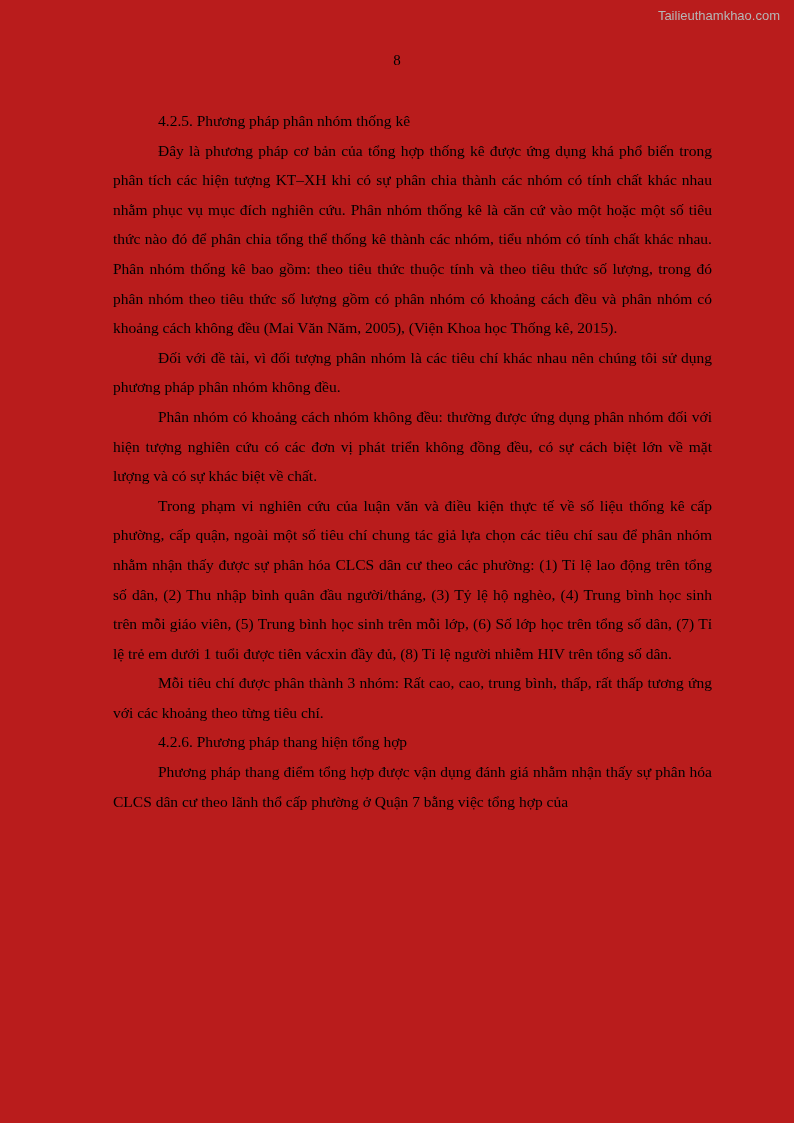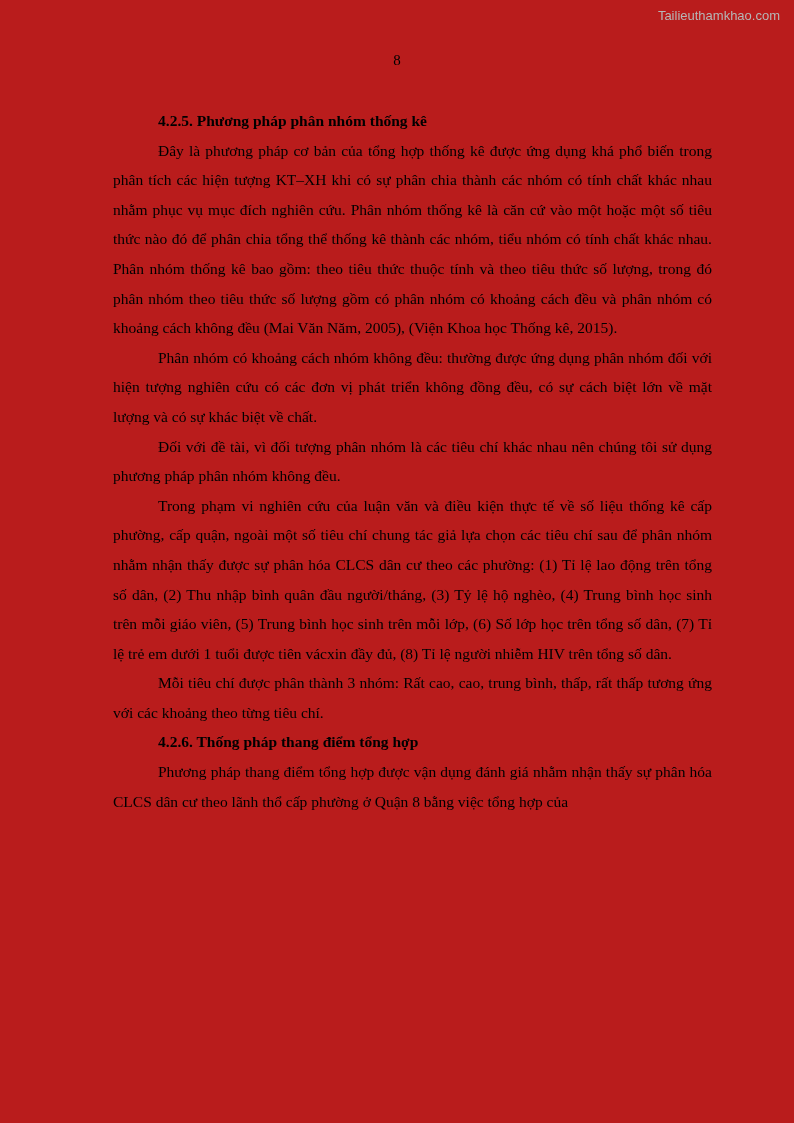--- a/index.html
+++ b/index.html
@@ -43,36 +43,36 @@
     text-align: justify;
   }
   .para {
     margin: 0;
     text-indent: 45px;
     font-family: Liberation Serif, serif;
   }
   .heading {
     margin: 0;
     text-indent: 45px;
-    font-weight: bold;
+    font-weight: normal;
   }
 </style>
 </head>
 <body>
 
 <div class="page">
 
   <div class="watermark">Tailieuthamkhao.com</div>
 
   <div class="page-number">8</div>
 
   <div class="content">
     <p class="heading">4.2.5. Phương pháp phân nhóm thống kê</p>
     <p class="para">Đây là phương pháp cơ bản của tổng hợp thống kê được ứng dụng khá phổ biến trong phân tích các hiện tượng KT–XH khi có sự phân chia thành các nhóm có tính chất khác nhau nhằm phục vụ mục đích nghiên cứu. Phân nhóm thống kê là căn cứ vào một hoặc một số tiêu thức nào đó để phân chia tổng thể thống kê thành các nhóm, tiểu nhóm có tính chất khác nhau. Phân nhóm thống kê bao gồm: theo tiêu thức thuộc tính và theo tiêu thức số lượng, trong đó phân nhóm theo tiêu thức số lượng gồm có phân nhóm có khoảng cách đều và phân nhóm có khoảng cách không đều (Mai Văn Năm, 2005), (Viện Khoa học Thống kê, 2015).</p>
+    <p class="para">Đối với đề tài, vì đối tượng phân nhóm là các tiêu chí khác nhau nên chúng tôi sử dụng phương pháp phân nhóm không đều.</p>
     <p class="para">Phân nhóm có khoảng cách nhóm không đều: thường được ứng dụng phân nhóm đối với hiện tượng nghiên cứu có các đơn vị phát triển không đồng đều, có sự cách biệt lớn về mặt lượng và có sự khác biệt về chất.</p>
-    <p class="para">Đối với đề tài, vì đối tượng phân nhóm là các tiêu chí khác nhau nên chúng tôi sử dụng phương pháp phân nhóm không đều.</p>
     <p class="para">Trong phạm vi nghiên cứu của luận văn và điều kiện thực tế về số liệu thống kê cấp phường, cấp quận, ngoài một số tiêu chí chung tác giả lựa chọn các tiêu chí sau để phân nhóm nhằm nhận thấy được sự phân hóa CLCS dân cư theo các phường: (1) Tỉ lệ lao động trên tổng số dân, (2) Thu nhập bình quân đầu người/tháng, (3) Tỷ lệ hộ nghèo, (4) Trung bình học sinh trên mỗi giáo viên, (5) Trung bình học sinh trên mỗi lớp, (6) Số lớp học trên tổng số dân, (7) Tỉ lệ trẻ em dưới 1 tuổi được tiên vácxin đầy đủ, (8) Tỉ lệ người nhiễm HIV trên tổng số dân.</p>
     <p class="para">Mỗi tiêu chí được phân thành 3 nhóm: Rất cao, cao, trung bình, thấp, rất thấp tương ứng với các khoảng theo từng tiêu chí.</p>
-    <p class="heading">4.2.6. Thống pháp thang điểm tổng hợp</p>
-    <p class="para">Phương pháp thang điểm tổng hợp được vận dụng đánh giá nhằm nhận thấy sự phân hóa CLCS dân cư theo lãnh thổ cấp phường ở Quận 8 bằng việc tổng hợp của</p>
+    <p class="heading">4.2.6. Phương pháp thang hiện tổng hợp</p>
+    <p class="para">Phương pháp thang điểm tổng hợp được vận dụng đánh giá nhằm nhận thấy sự phân hóa CLCS dân cư theo lãnh thổ cấp phường ở Quận 7 bằng việc tổng hợp của</p>
   </div>
 
 </div>
 
 </body></html>

